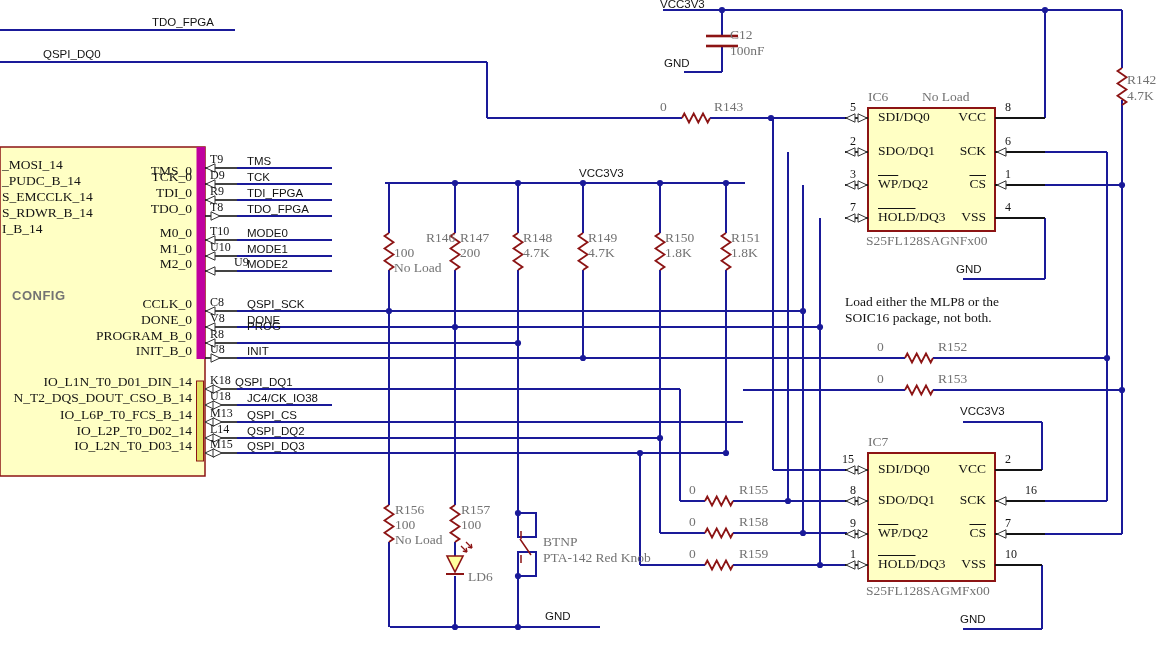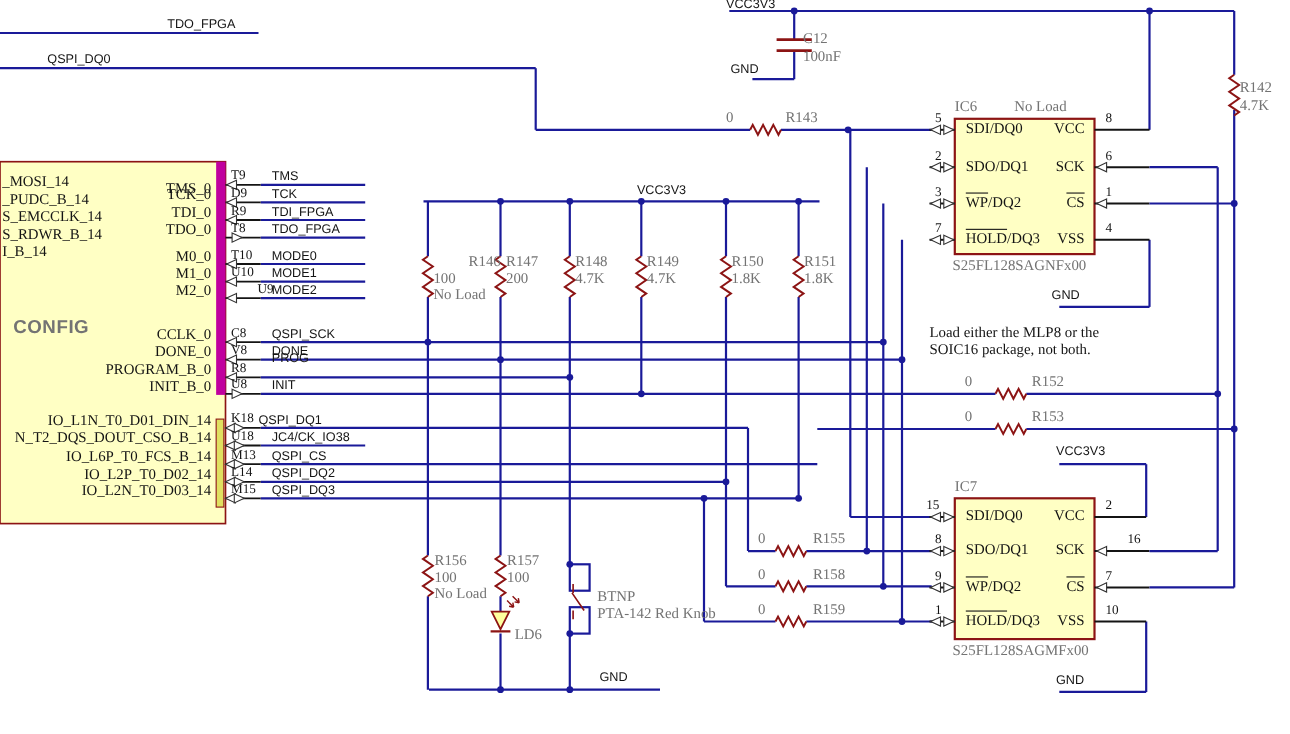--- a/index.html
+++ b/index.html
@@ -4,21 +4,21 @@
 <style>
   html,body{margin:0;padding:0;background:#fff;}
   #canvas{position:relative;width:1173px;height:667px;background:#ffffff;overflow:hidden;}
   #wires{position:absolute;left:0;top:0;}
   .t{position:absolute;white-space:nowrap;line-height:1.05;}
   .ser{font-family:"Liberation Serif","DejaVu Serif",serif;}
   .san{font-family:"Liberation Sans","DejaVu Sans",sans-serif;}
   .s11{font-size:11.5px;}
   .s12{font-size:12px;}
   .s13{font-size:13.5px;}
-  .s16{font-size:17px;font-weight:bold;letter-spacing:.5px;}
+  .s16{font-size:13px;font-weight:bold;letter-spacing:.5px;}
   .blk{color:#141414;}
   .mar{color:#737373;}
   .ol{text-decoration:overline;}
 </style>
 </head>
 <body>
 
 <div id="canvas">
   <svg id="wires" width="1173" height="667" viewBox="0 0 1173 667">
       <rect x="0" y="147" width="205" height="329" fill="#ffffc4" stroke="#8c1414" stroke-width="1.5"></rect>

